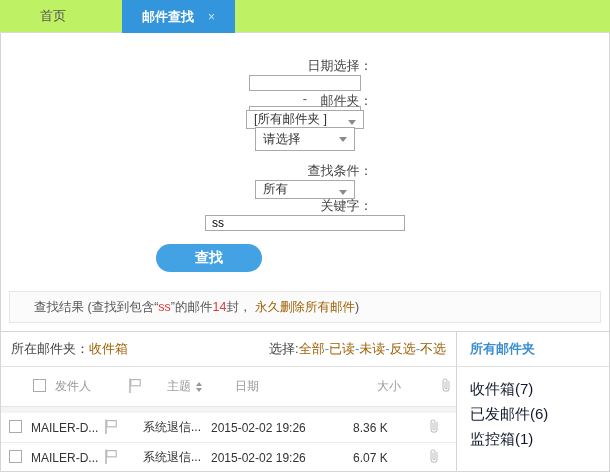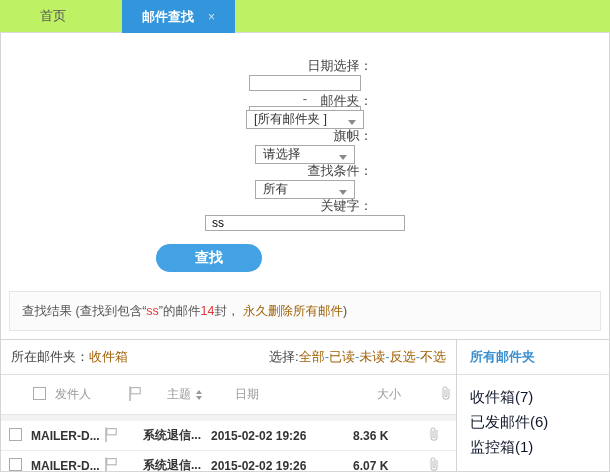--- a/index.html
+++ b/index.html
@@ -29,40 +29,40 @@
   .sel-small { width:100px; }
   .caret { position:absolute; right:7px; top:9px; width:0; height:0;
     border-left:4px solid transparent; border-right:4px solid transparent; border-top:5px solid #8a8a8a; }
   .kw-input { width:200px; height:26px; }
 
   .search-btn { margin:12px 0 0 155px; width:106px; height:28px; border:none; border-radius:14px;
     background:#43a2e3; color:#fff; font-size:14px; font-weight:bold; cursor:pointer;
     font-family:"Liberation Sans",sans-serif; }
 
   
-  .resultbar { margin:19px 8px 0 8px; height:40px; border:1px solid #e6e6e6; background:#fbfbfb;
-    display:flex; align-items:center; padding-left:12px; font-size:12.5px; color:#555; }
+  .resultbar { margin:19px 8px 0 8px; height:32px; border:1px solid #e6e6e6; background:#fbfbfb;
+    display:flex; align-items:center; padding-left:24px; font-size:12.5px; color:#555; }
   .red { color:#e4393c; }
   .link { color:#a16207; text-decoration:none; cursor:pointer; }
 
   
   .bottom { margin-top:8px; border-top:1px solid #d5d5d5; height:149px; display:flex; }
   .list-area { flex:1; min-width:0; }
   .side-panel { width:153px; border-left:1px solid #d5d5d5; }
 
   .list-toolbar { height:35px; border-bottom:1px solid #e0e0e0; display:flex; align-items:center;
     padding:0 10px; font-size:13px; color:#444; }
   .list-toolbar .spacer { flex:1; }
   .sel-links { color:#3a9ad9; }
   .sel-links .sep { color:#3a9ad9; }
 
   .grid-row { display:grid; grid-template-columns:30px 72px 40px 68px 142px 58px 1fr; align-items:center; }
   .thead { height:40px; border-bottom:1px solid #e5e5e5; font-size:12px; color:#9a9a9a;padding-left:24px; }
   .strip { height:6px; background:#f3f3f3; }
-  .mail-row { height:30px; border-bottom:1px solid #ececec; font-size:12px; color:#333;font-weight:bold; }
+  .mail-row { height:30px; border-bottom:1px solid #ececec; font-size:12px; color:#333; }
   .cb { width:13px; height:13px; border:1px solid #ababab; background:#fff; margin-left:8px; cursor:pointer; }
   .cell-clip { text-align:center; }
   .ellip { white-space:nowrap; overflow:hidden; }
 
   .sort { display:inline-flex; flex-direction:column; margin-left:5px; vertical-align:middle; }
   .sort .up { width:0;height:0;border-left:3.5px solid transparent;border-right:3.5px solid transparent;border-bottom:4px solid #999; margin-bottom:2px;}
   .sort .dn { width:0;height:0;border-left:3.5px solid transparent;border-right:3.5px solid transparent;border-top:4px solid #999; }
 
   .panel-title { height:35px; border-bottom:1px solid #e0e0e0; display:flex; align-items:center;
     padding-left:13px; color:#3a8fd0; font-weight:bold; font-size:13px; }
@@ -95,21 +95,20 @@
 
     <div class="frow">
       <span class="flabel">邮件夹：</span>
       <div class="selectbox sel-folder">
         <span>[所有邮件夹 ]</span>
         <span class="caret"></span>
       </div>
     </div>
 
     <div class="frow">
-      <span class="flabel">旗帜：</span>
       <div class="selectbox sel-small">
         <span>请选择</span>
         <span class="caret"></span>
       </div>
     </div>
 
     <div class="frow">
       <span class="flabel">查找条件：</span>
       <div class="selectbox sel-small">
         <span>所有</span>

